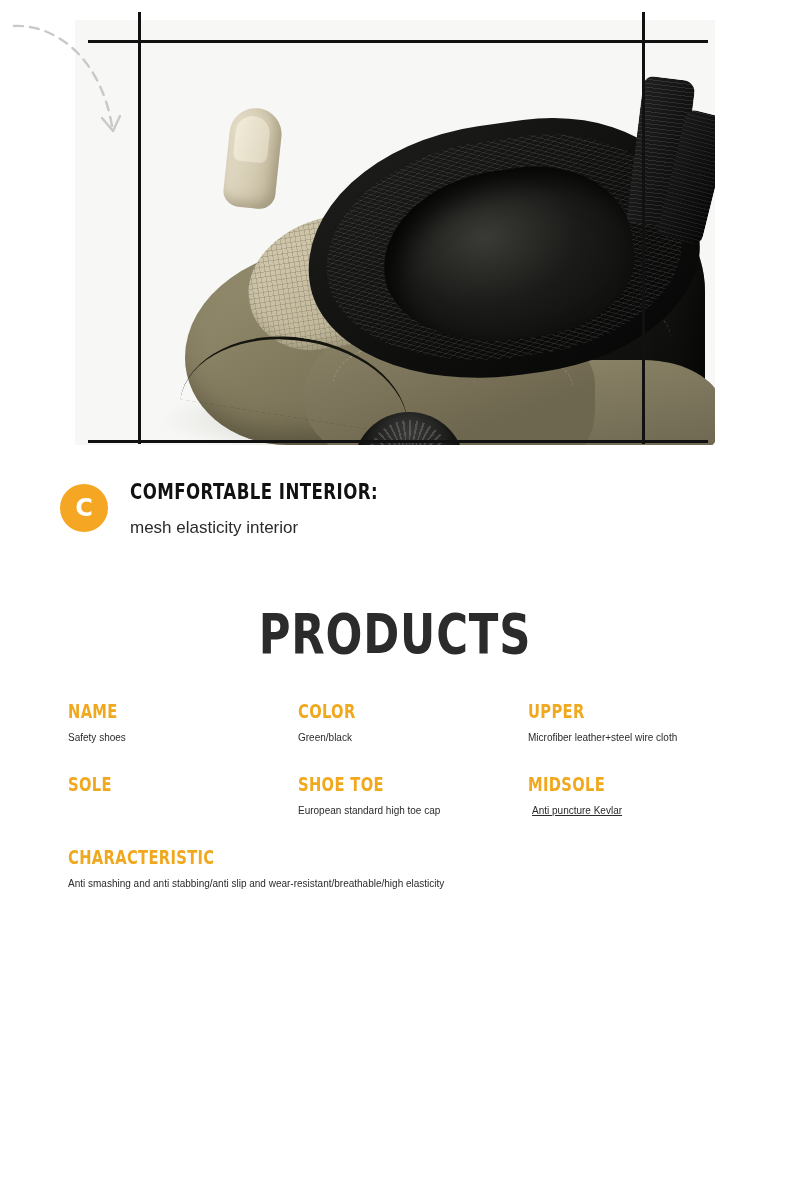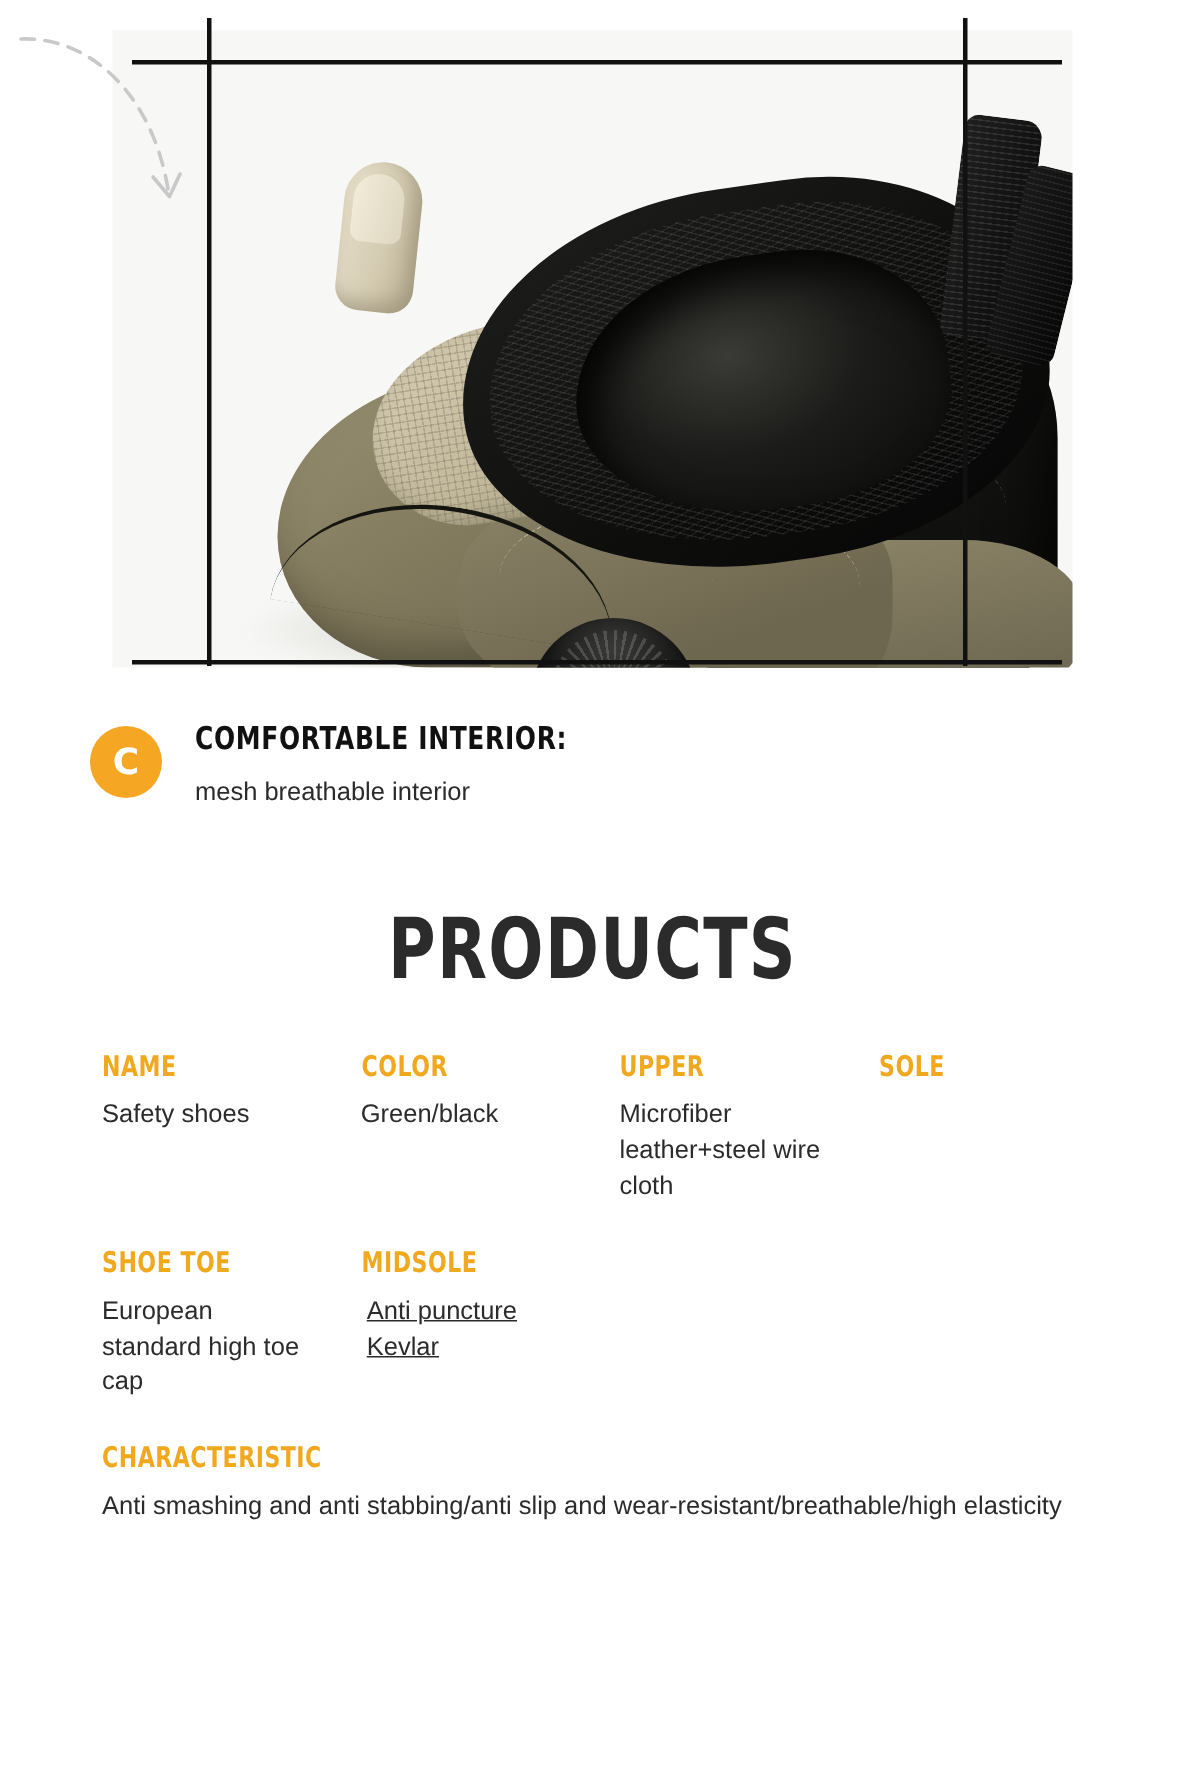--- a/index.html
+++ b/index.html
@@ -309,36 +309,36 @@
     letter-spacing: 1px;
     color: #2b2b2b;
     margin: 58px 0 34px 0;
     transform: scaleX(.86);
   }
 
   
   .specs {
     padding: 0 60px 0 68px;
     display: grid;
-    grid-template-columns: 1fr 1fr 1fr 1fr;
+    grid-template-columns: 1fr 1fr 1fr;
     column-gap: 28px;
     row-gap: 28px;
   }
   .spec-label {
     font-family: "DejaVu Sans Condensed", "Liberation Sans Narrow", "Liberation Sans", sans-serif;
     font-weight: 700;
     font-size: 19px;
     color: #f0a81e;
     letter-spacing: .4px;
     margin-bottom: 9px;
     transform: scaleX(.86);
     transform-origin: left center;
   }
   .spec-value {
-    font-size: 17px;
+    font-size: 10px;
     color: #2b2b2b;
     line-height: 1.4;
   }
   .spec-full { grid-column: 1 / -1; }
   .spec-indent { padding-left: 4px; text-decoration: underline; }
 </style>
 </head>
 <body>
 
 <div class="hero">
@@ -379,21 +379,21 @@
   <svg class="arrow-svg" width="130" height="130" viewBox="0 0 130 130">
     <path d="M6 8 C 46 6, 92 38, 104 108" fill="none" stroke="#c9c9c9" stroke-width="2.4" stroke-dasharray="9 7" stroke-linecap="round"></path>
     <path d="M94 100 L105 113 L112 98" fill="none" stroke="#c9c9c9" stroke-width="2.4" stroke-linecap="round" stroke-linejoin="round"></path>
   </svg>
 </div>
 
 <div class="caption">
   <div class="badge">C</div>
   <div class="caption-text">
     <div class="caption-title">COMFORTABLE INTERIOR:</div>
-    <div class="caption-line">mesh breathable interior</div>
+    <div class="caption-line">mesh elasticity interior</div>
   </div>
 </div>
 
 <div class="products-heading">PRODUCTS</div>
 
 <div class="specs">
 
   <div>
     <div class="spec-label">NAME</div>
     <div class="spec-value">Safety shoes</div>

